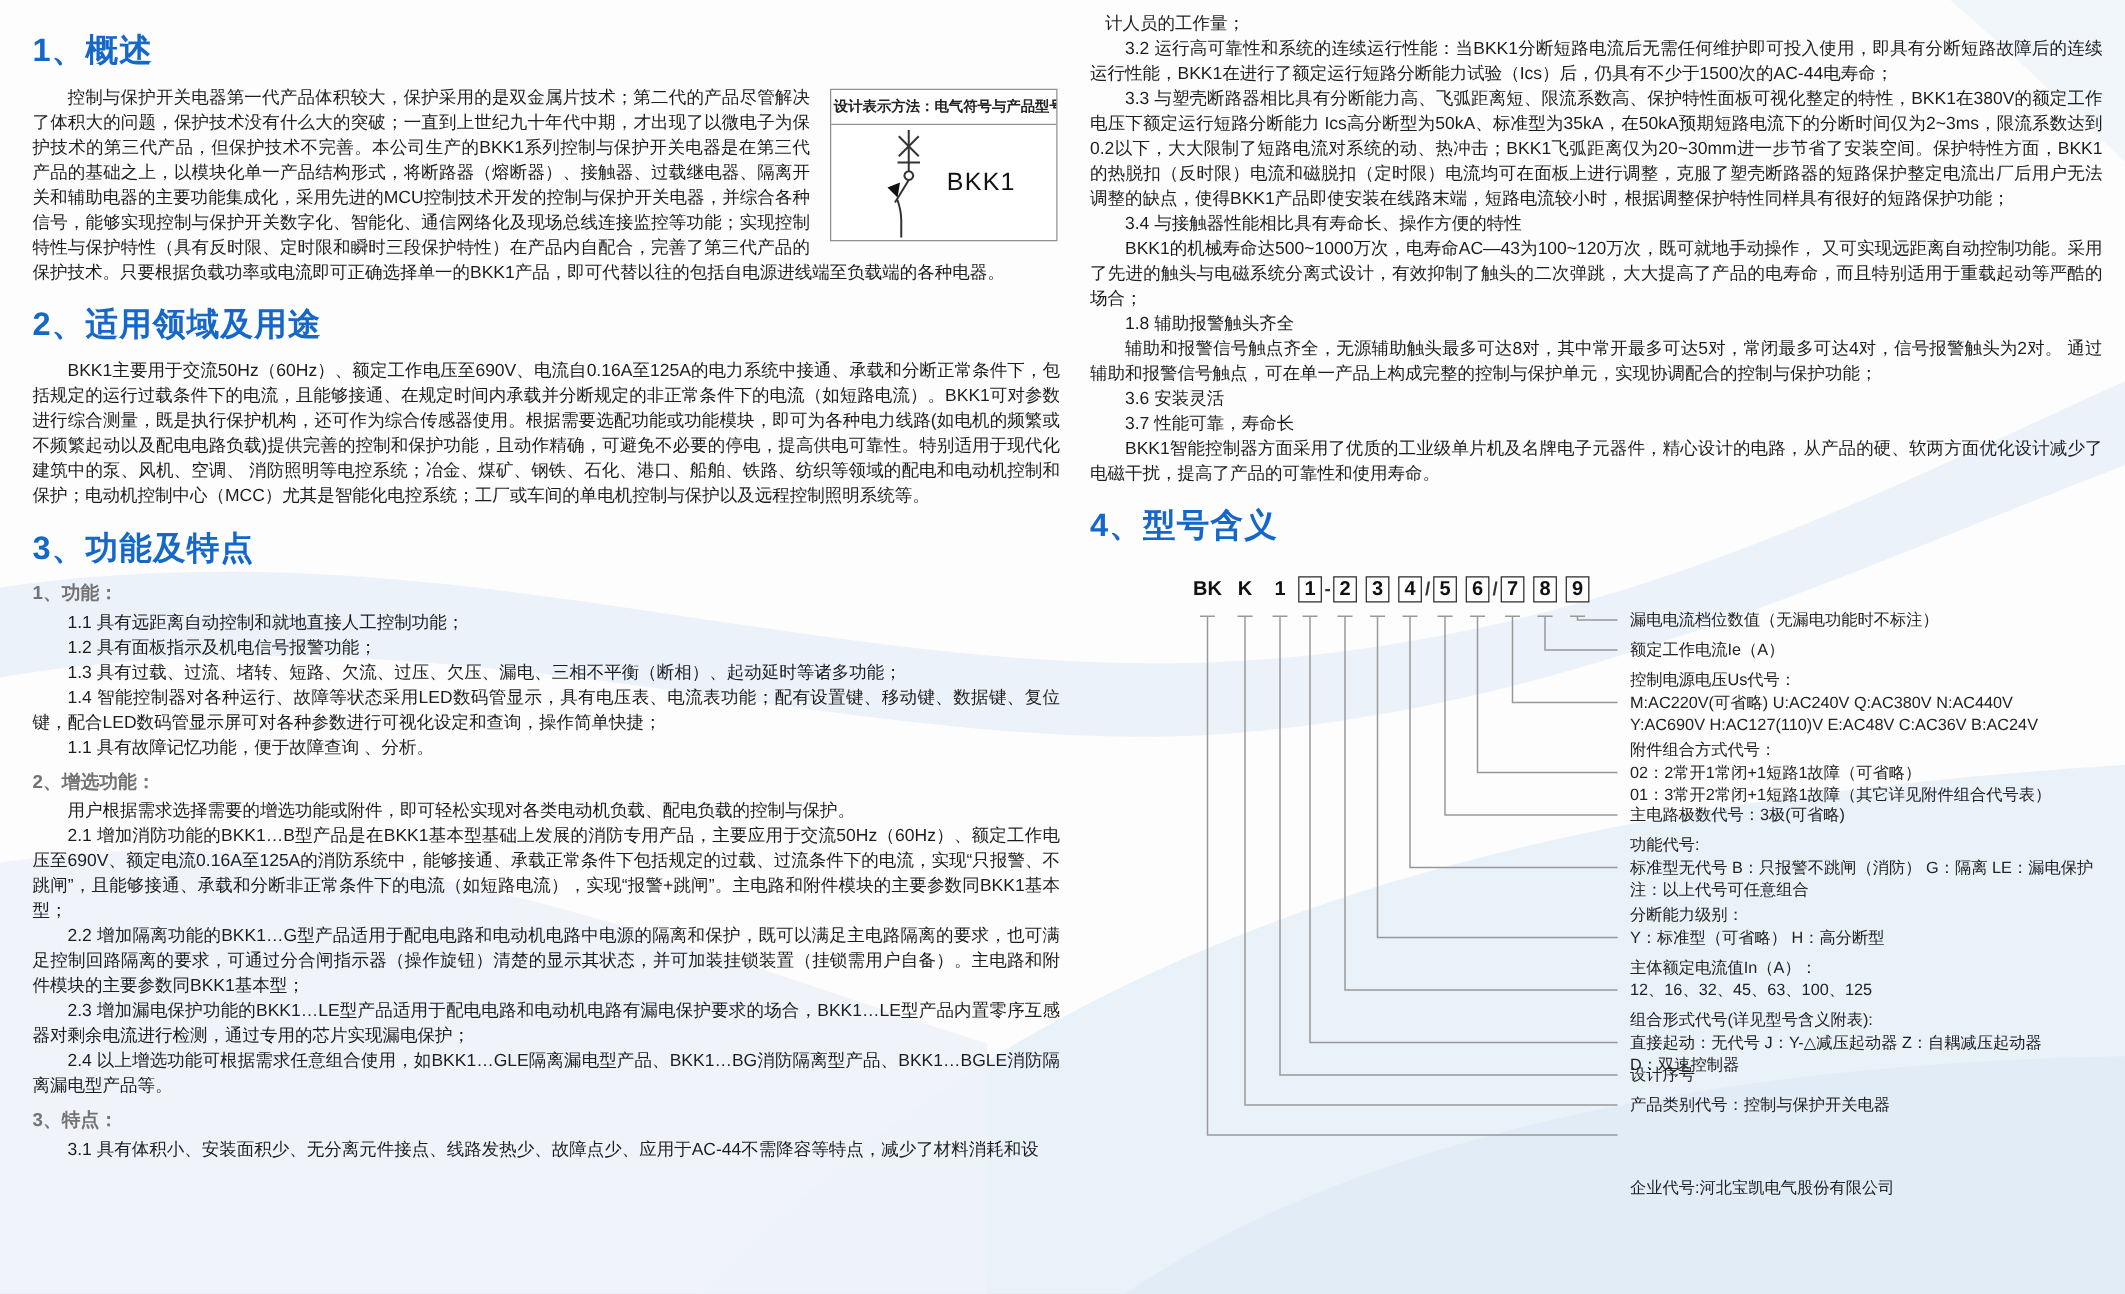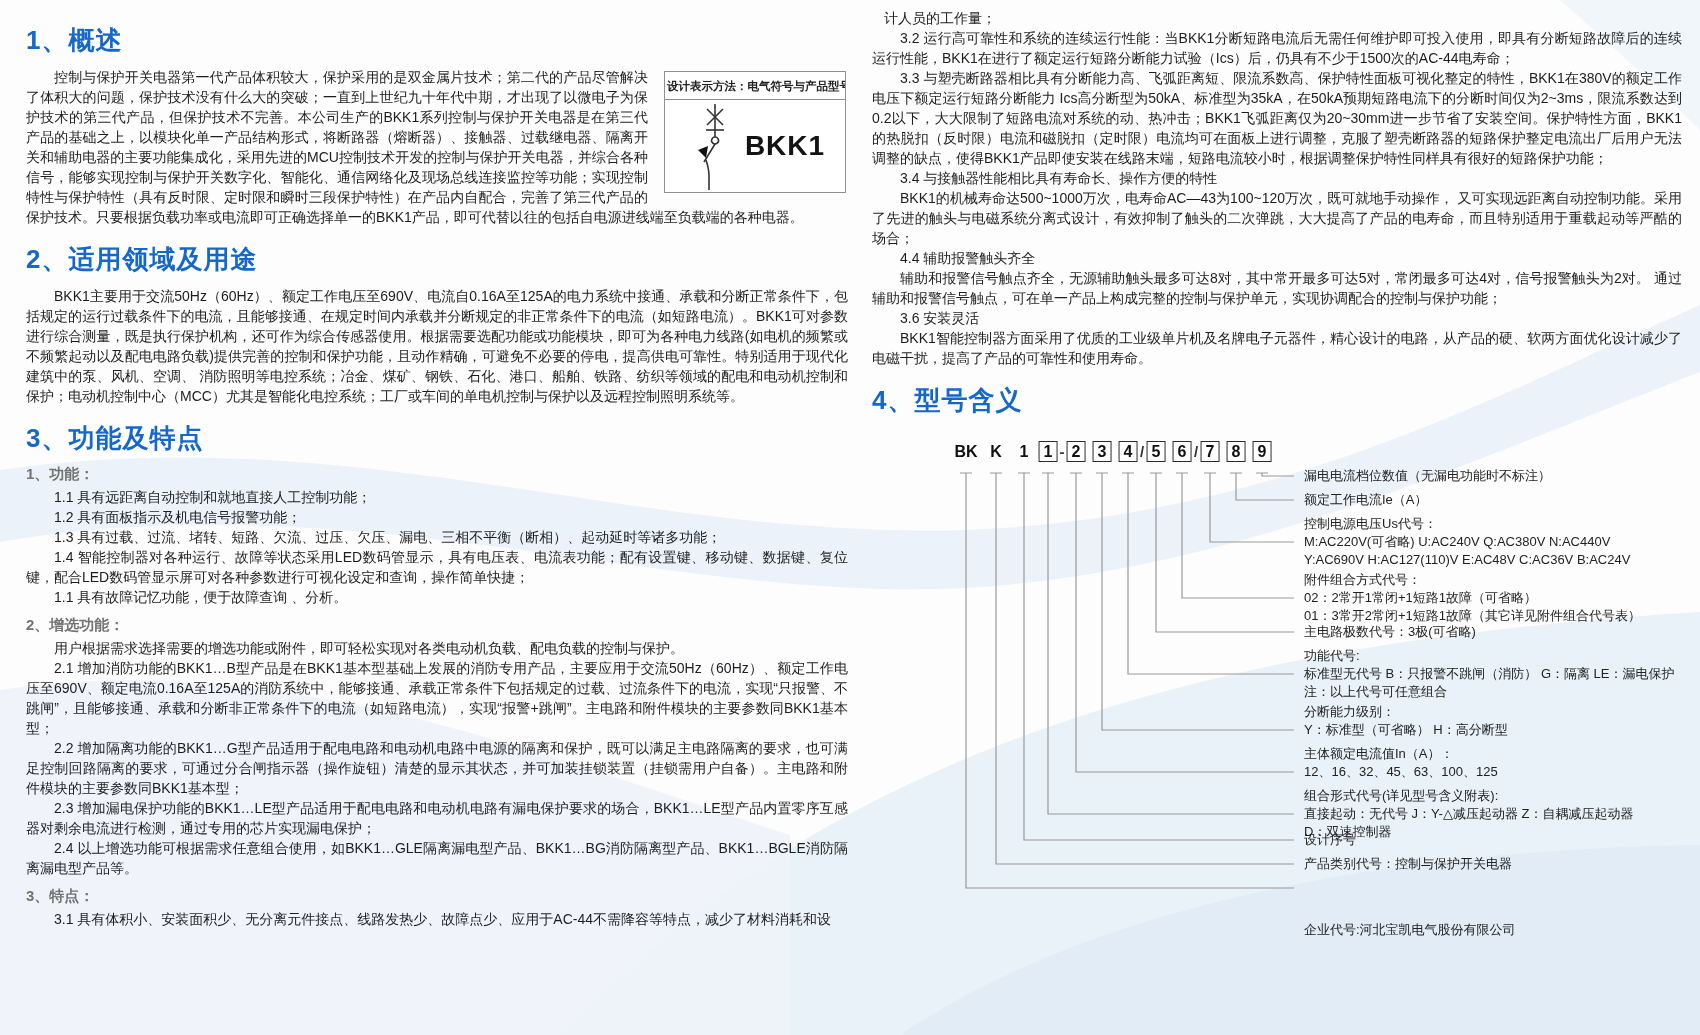--- a/index.html
+++ b/index.html
@@ -19,21 +19,21 @@
   
   .design-box{
     float:right;width:180px;height:120px;border:1px solid #8e9096;background:#fff;
     margin:4px 2px 8px 16px;display:flex;flex-direction:column;text-indent:0;
   }
   .design-box .db-title{
     border-bottom:1px solid #8e9096;font-size:11.5px;text-align:center;
     padding:4px 2px;color:#222;font-weight:bold;white-space:nowrap;overflow:hidden;
   }
   .design-box .db-body{flex:1;display:flex;align-items:center;justify-content:center;gap:8px;}
-  .design-box .db-product{font-size:28px;font-weight:bold;color:#131313;letter-spacing:1px;}
+  .design-box .db-product{font-size:20px;font-weight:normal;color:#131313;letter-spacing:1px;}
   
   .diagram{position:relative;height:476px;margin:6px 0 0 66px;width:742px;}
   .diagram svg.lines{position:absolute;left:0;top:0;}
   .code-char{
     position:absolute;top:14px;transform:translateX(-50%);
     font-size:16px;font-weight:bold;color:#111;line-height:22px;white-space:nowrap;
   }
   .code-char.boxed{border:1.5px solid #2a2a2a;padding:0 4px;line-height:19px;background:#fff;}
   .code-sep{position:absolute;top:14px;transform:translateX(-50%);font-size:15px;font-weight:bold;color:#333;line-height:22px;}
   .dlabel{position:absolute;left:366px;font-size:13px;line-height:18px;color:#222;white-space:nowrap;}
@@ -89,23 +89,24 @@
       <p class="para">2.4 以上增选功能可根据需求任意组合使用，如BKK1…GLE隔离漏电型产品、BKK1…BG消防隔离型产品、BKK1…BGLE消防隔离漏电型产品等。</p>
       <h3 class="sub">3、特点：</h3>
       <p class="para">3.1 具有体积小、安装面积少、无分离元件接点、线路发热少、故障点少、应用于AC-44不需降容等特点，减少了材料消耗和设</p>
     </div>
   <div class="col col-right" id="col-right">
       <p class="para noind">计人员的工作量；</p>
       <p class="para">3.2 运行高可靠性和系统的连续运行性能：当BKK1分断短路电流后无需任何维护即可投入使用，即具有分断短路故障后的连续运行性能，BKK1在进行了额定运行短路分断能力试验（Ics）后，仍具有不少于1500次的AC-44电寿命；</p>
       <p class="para">3.3 与塑壳断路器相比具有分断能力高、飞弧距离短、限流系数高、保护特性面板可视化整定的特性，BKK1在380V的额定工作电压下额定运行短路分断能力 Ics高分断型为50kA、标准型为35kA，在50kA预期短路电流下的分断时间仅为2~3ms，限流系数达到0.2以下，大大限制了短路电流对系统的动、热冲击；BKK1飞弧距离仅为20~30mm进一步节省了安装空间。保护特性方面，BKK1的热脱扣（反时限）电流和磁脱扣（定时限）电流均可在面板上进行调整，克服了塑壳断路器的短路保护整定电流出厂后用户无法调整的缺点，使得BKK1产品即使安装在线路末端，短路电流较小时，根据调整保护特性同样具有很好的短路保护功能；</p>
       <p class="para">3.4 与接触器性能相比具有寿命长、操作方便的特性</p>
       <p class="para">BKK1的机械寿命达500~1000万次，电寿命AC—43为100~120万次，既可就地手动操作， 又可实现远距离自动控制功能。采用了先进的触头与电磁系统分离式设计，有效抑制了触头的二次弹跳，大大提高了产品的电寿命，而且特别适用于重载起动等严酷的场合；</p>
-      <p class="para">4.4 辅助报警触头齐全</p>
+      <p class="para">1.8 辅助报警触头齐全</p>
       <p class="para">辅助和报警信号触点齐全，无源辅助触头最多可达8对，其中常开最多可达5对，常闭最多可达4对，信号报警触头为2对。 通过辅助和报警信号触点，可在单一产品上构成完整的控制与保护单元，实现协调配合的控制与保护功能；</p>
       <p class="para">3.6 安装灵活</p>
+      <p class="para">3.7 性能可靠，寿命长</p>
       <p class="para">BKK1智能控制器方面采用了优质的工业级单片机及名牌电子元器件，精心设计的电路，从产品的硬、软两方面优化设计减少了电磁干扰，提高了产品的可靠性和使用寿命。</p>
       <h2 class="sec">4、型号含义</h2>
       <div class="diagram" id="model-diagram">
       <svg class="lines" width="742" height="476" viewBox="0 0 742 476">
           <path d="M22,46 H34 M28,46 V461 H356" fill="none" stroke="#999999" stroke-width="1.2"></path>
           <path d="M52,46 H64 M58,46 V437 H356" fill="none" stroke="#999999" stroke-width="1.2"></path>
           <path d="M80,46 H92 M86,46 V413 H356" fill="none" stroke="#999999" stroke-width="1.2"></path>
           <path d="M104,46 H116 M110,46 V387 H356" fill="none" stroke="#999999" stroke-width="1.2"></path>
           <path d="M132,46 H144 M138,46 V345 H356" fill="none" stroke="#999999" stroke-width="1.2"></path>
           <path d="M158,46 H170 M164,46 V303 H356" fill="none" stroke="#999999" stroke-width="1.2"></path>

